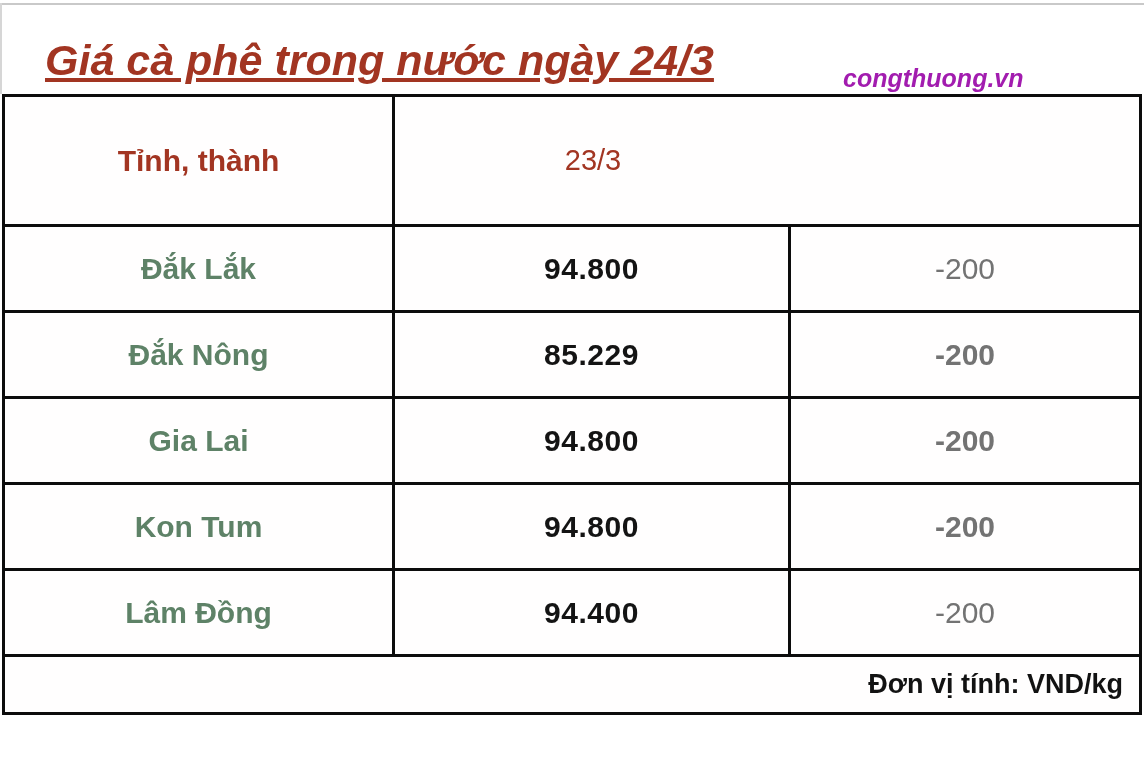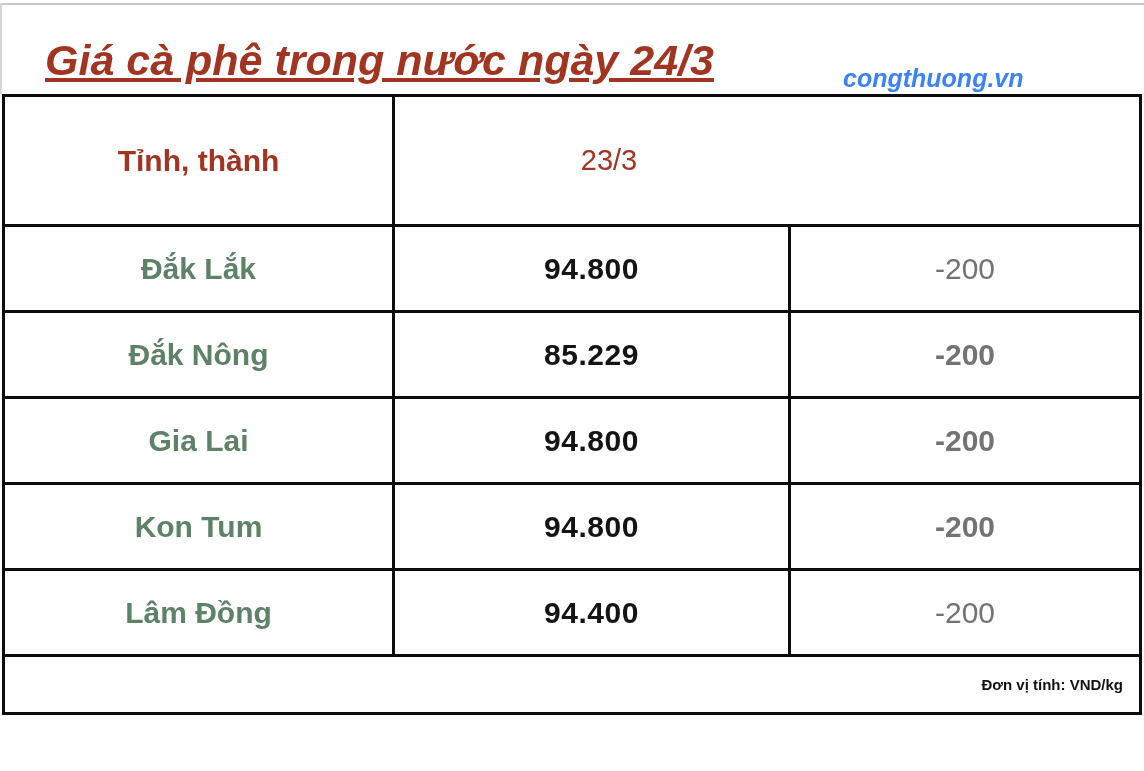--- a/index.html
+++ b/index.html
@@ -40,37 +40,37 @@
     white-space: nowrap;
     text-decoration: underline;
   }
   .brand {
     position: absolute;
     left: 843px;
     top: 64px;
     font-size: 25px;
     font-weight: bold;
     font-style: italic;
-    color: #3b82f6;
+    color: #a21caf;
   }
   .coffee-table {
     position: absolute;
     left: 2px;
     top: 94px;
     width: 1134px; 
     border: 3px solid #0c0c0c;
     background: #fffefe;
   }
   .t-row {
     display: grid;
     grid-template-columns: 390px 396px 1fr;
     border-top: 3px solid #0c0c0c;
   }
   .t-row:first-child { border-top: none; }
-  .header-row { height: 127px; gap: 16px; }
+  .header-row { height: 127px; }
   .data-row { height: 83px; }
   .footer-row {
     height: 55px;
     display: flex;
     align-items: center;
     justify-content: flex-end;
   }
   .cell {
     display: flex;
     align-items: center;
@@ -96,21 +96,21 @@
     font-size: 30px;
     letter-spacing: 0.5px;
   }
   .change {
     color: #737373;
     font-weight: 400;
     font-size: 30px;
   }
   .change.bold { font-weight: bold; }
   .footer-cell {
-    font-size: 15px;
+    font-size: 27px;
     font-weight: bold;
     color: #121212;
     padding-right: 16px;
   }
 </style>
 </head>
 <body>
 
 <div class="page">
 

